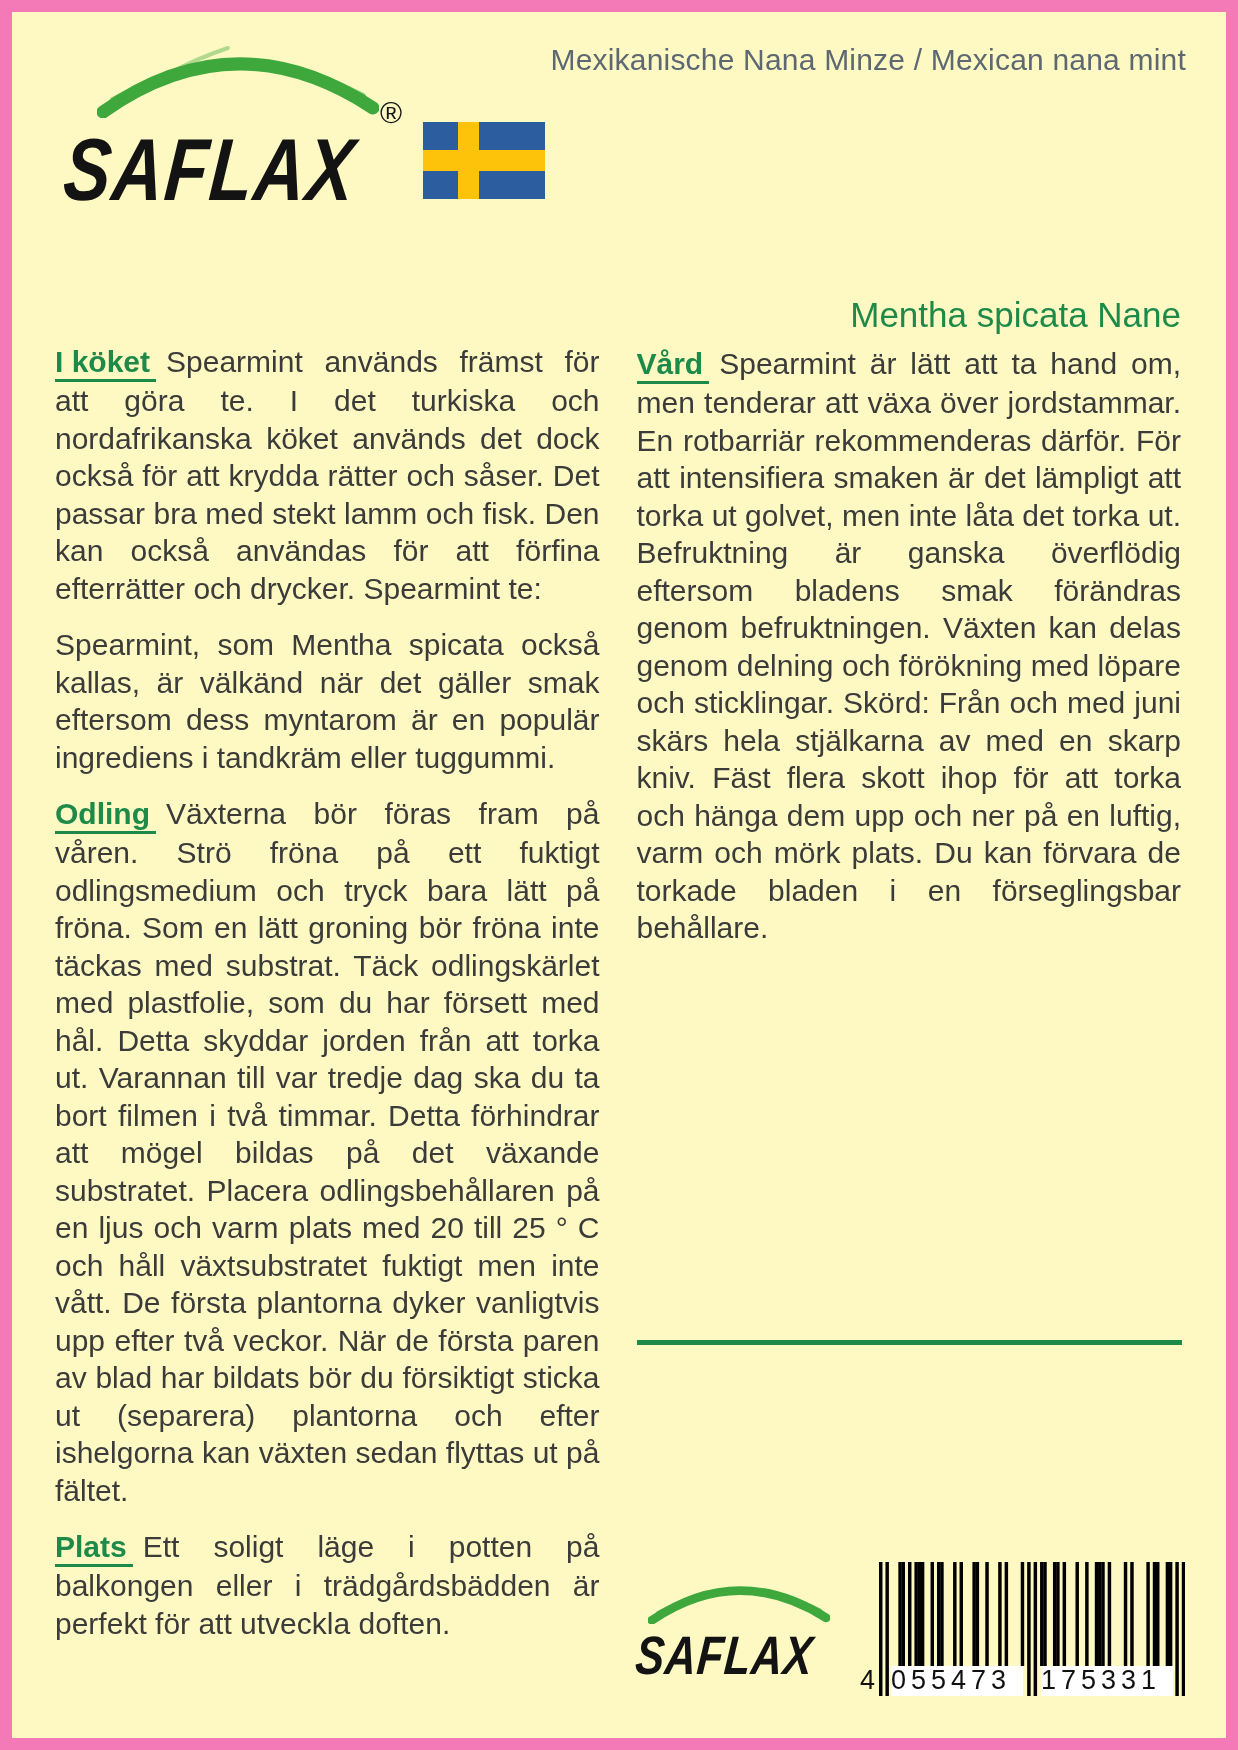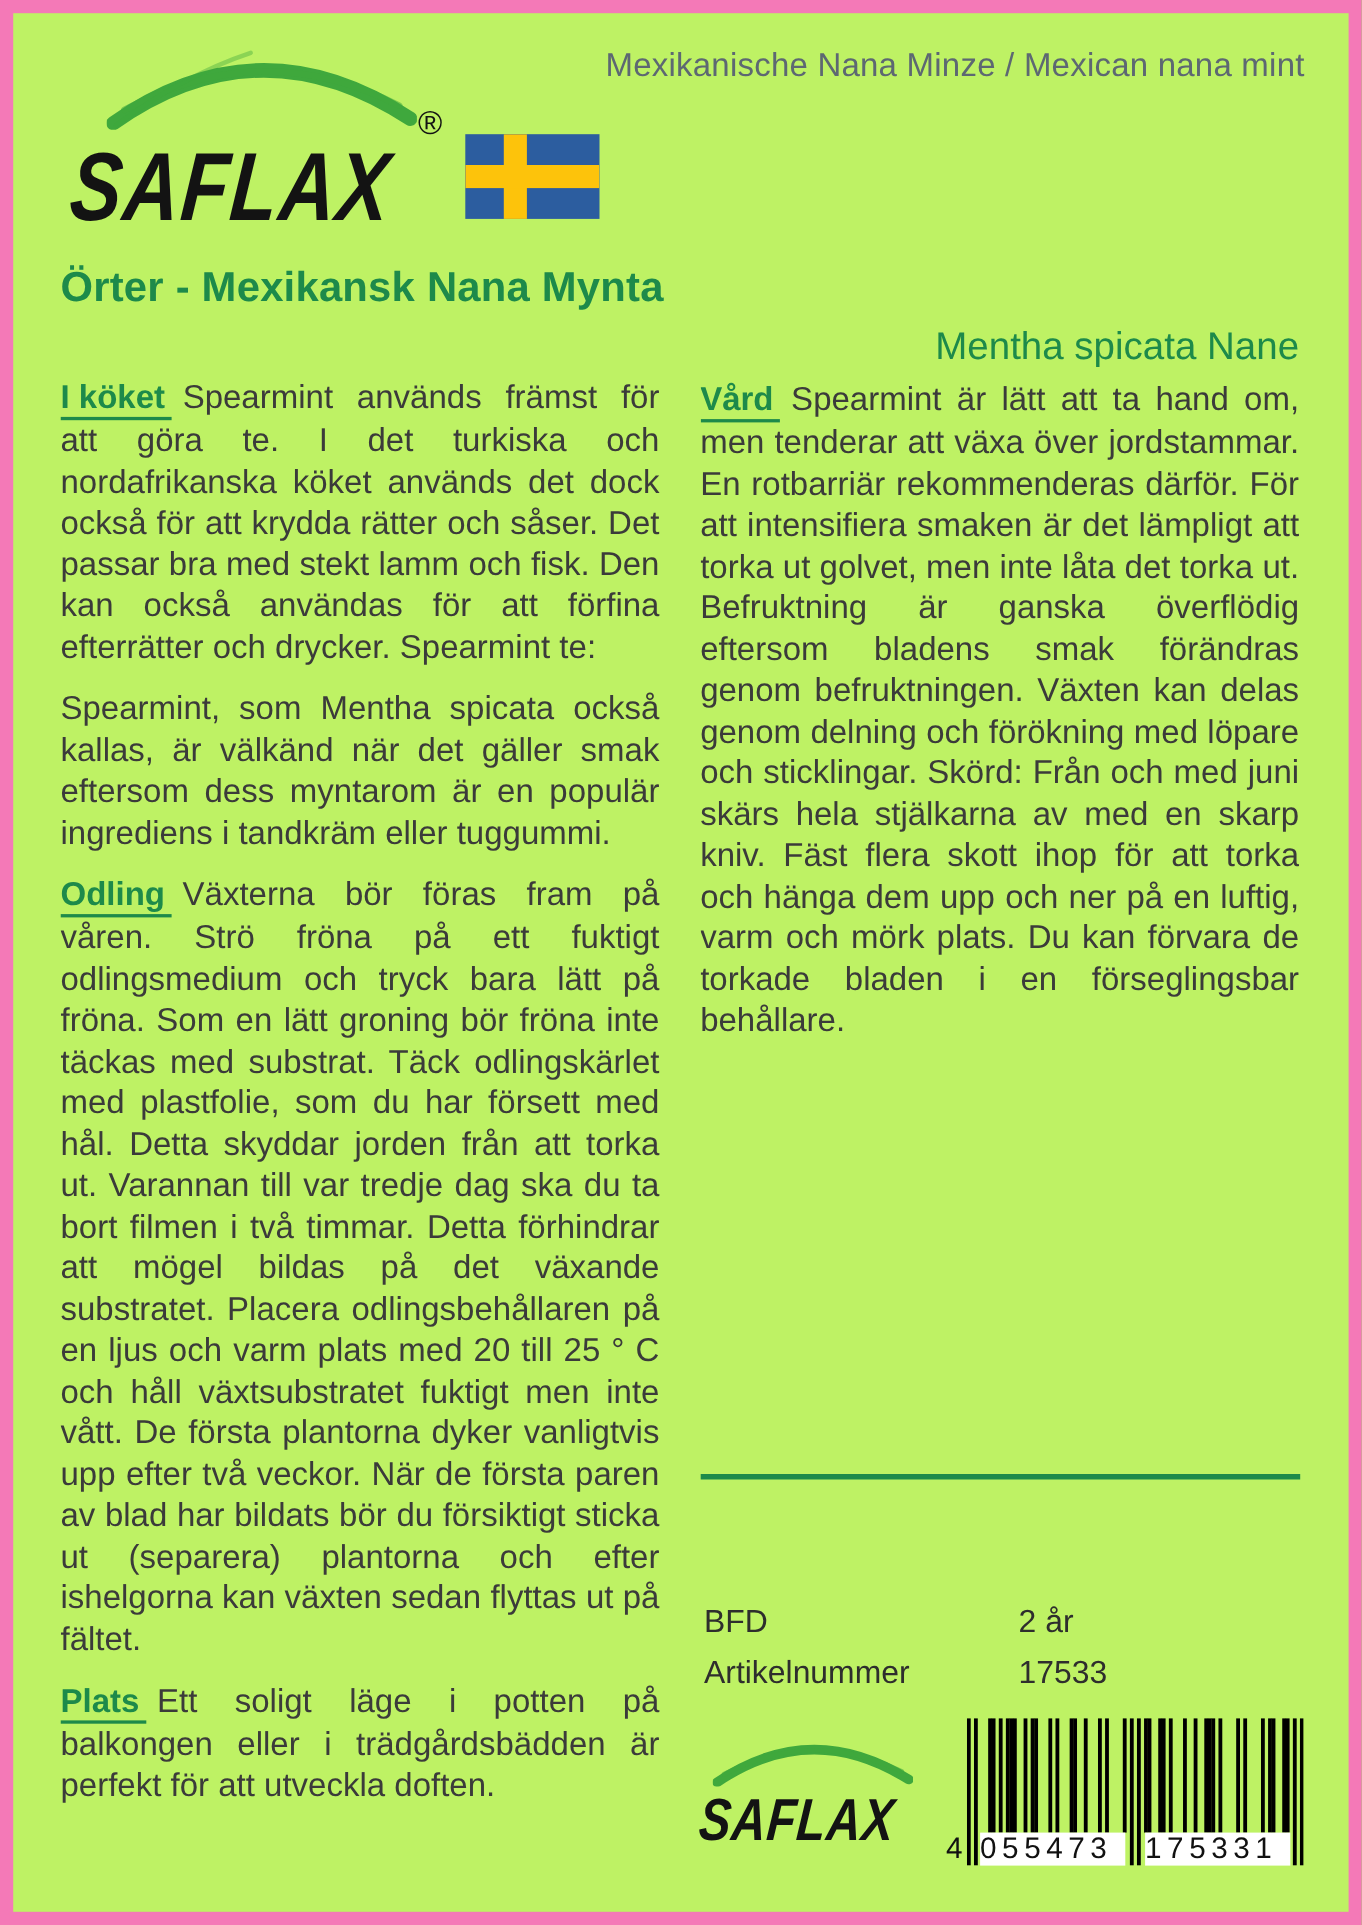--- a/index.html
+++ b/index.html
@@ -10,21 +10,21 @@
     --pink:#f479b7;
     --flagblue:#2c5d9f;
     --flagyellow:#fdc30b;
   }
   *{margin:0;padding:0;box-sizing:border-box;}
   html,body{background:#888;}
   body{font-family:"Liberation Sans","DejaVu Sans",sans-serif;}
   .page{
     position:relative;
     width:1238px;height:1750px;
-    background:#bef264;
+    background:#fef9c3;
     border:12px solid var(--pink);
     margin:0 auto;
     overflow:hidden;
   }
   
   .variety-line{
     position:absolute;top:31px;right:40px;
     font-size:30px;color:var(--graytext);
     letter-spacing:.2px;
   }
@@ -118,47 +118,38 @@
       <path d="M8 80 Q70 34 130 14" fill="none" stroke="var(--logo-green)" stroke-width="4" opacity=".4" stroke-linecap="round"></path>
     </svg>
     <div class="brand-text">SAFLAX</div>
     <div class="reg">®</div>
     <div class="flag">
       <div class="vbar"></div>
       <div class="hbar"></div>
     </div>
   </div>
 
-  <div class="page-title">Örter - Mexikansk Nana Mynta</div>
 
   <div class="columns">
     <div class="col col-left">
         <p class="para"><span class="h">I köket</span><span>Spearmint används främst för att göra te. I det turkiska och nordafrikanska köket används det dock också för att krydda rätter och såser. Det passar bra med stekt lamm och fisk. Den kan också användas för att förfina efterrätter och drycker. Spearmint te:</span></p>
         <p class="para"><span>Spearmint, som Mentha spicata också kallas, är välkänd när det gäller smak eftersom dess myntarom är en populär ingrediens i tandkräm eller tuggummi.</span></p>
         <p class="para"><span class="h">Odling</span><span>Växterna bör föras fram på våren. Strö fröna på ett fuktigt odlingsmedium och tryck bara lätt på fröna. Som en lätt groning bör fröna inte täckas med substrat. Täck odlingskärlet med plastfolie, som du har försett med hål. Detta skyddar jorden från att torka ut. Varannan till var tredje dag ska du ta bort filmen i två timmar. Detta förhindrar att mögel bildas på det växande substratet. Placera odlingsbehållaren på en ljus och varm plats med 20 till 25 ° C och håll växtsubstratet fuktigt men inte vått. De första plantorna dyker vanligtvis upp efter två veckor. När de första paren av blad har bildats bör du försiktigt sticka ut (separera) plantorna och efter ishelgorna kan växten sedan flyttas ut på fältet.</span></p>
         <p class="para"><span class="h">Plats</span><span>Ett soligt läge i potten på balkongen eller i trädgårdsbädden är perfekt för att utveckla doften.</span></p>
       </div>
     <div class="col col-right">
       <div class="subtitle">Mentha spicata Nane</div>
       <div>
           <p class="para"><span class="h">Vård</span><span>Spearmint är lätt att ta hand om, men tenderar att växa över jordstammar. En rotbarriär rekommenderas därför. För att intensifiera smaken är det lämpligt att torka ut golvet, men inte låta det torka ut. Befruktning är ganska överflödig eftersom bladens smak förändras genom befruktningen. Växten kan delas genom delning och förökning med löpare och sticklingar. Skörd: Från och med juni skärs hela stjälkarna av med en skarp kniv. Fäst flera skott ihop för att torka och hänga dem upp och ner på en luftig, varm och mörk plats. Du kan förvara de torkade bladen i en förseglingsbar behållare.</span></p>
         </div>
     </div>
   </div>
 
   <div class="divider"></div>
 
-  <div class="info">
-    <div class="row">
-      <span class="lbl">BFD</span><span>2 år</span>
-    </div>
-    <div class="row">
-      <span class="lbl">Artikelnummer</span><span>17533</span>
-    </div>
-  </div>
 
   <div class="logo-small">
     <svg class="arc" viewBox="0 0 280 84" preserveAspectRatio="none">
       <path d="M6 78 Q138 -16 274 74" fill="none" stroke="var(--logo-green)" stroke-width="14" stroke-linecap="round"></path>
       <path d="M16 66 Q140 -2 264 62" fill="none" stroke="var(--logo-green)" stroke-width="7" opacity=".55" stroke-linecap="round"></path>
     </svg>
     <div class="brand-text">SAFLAX</div>
   </div>
 
   <div class="barcode">

